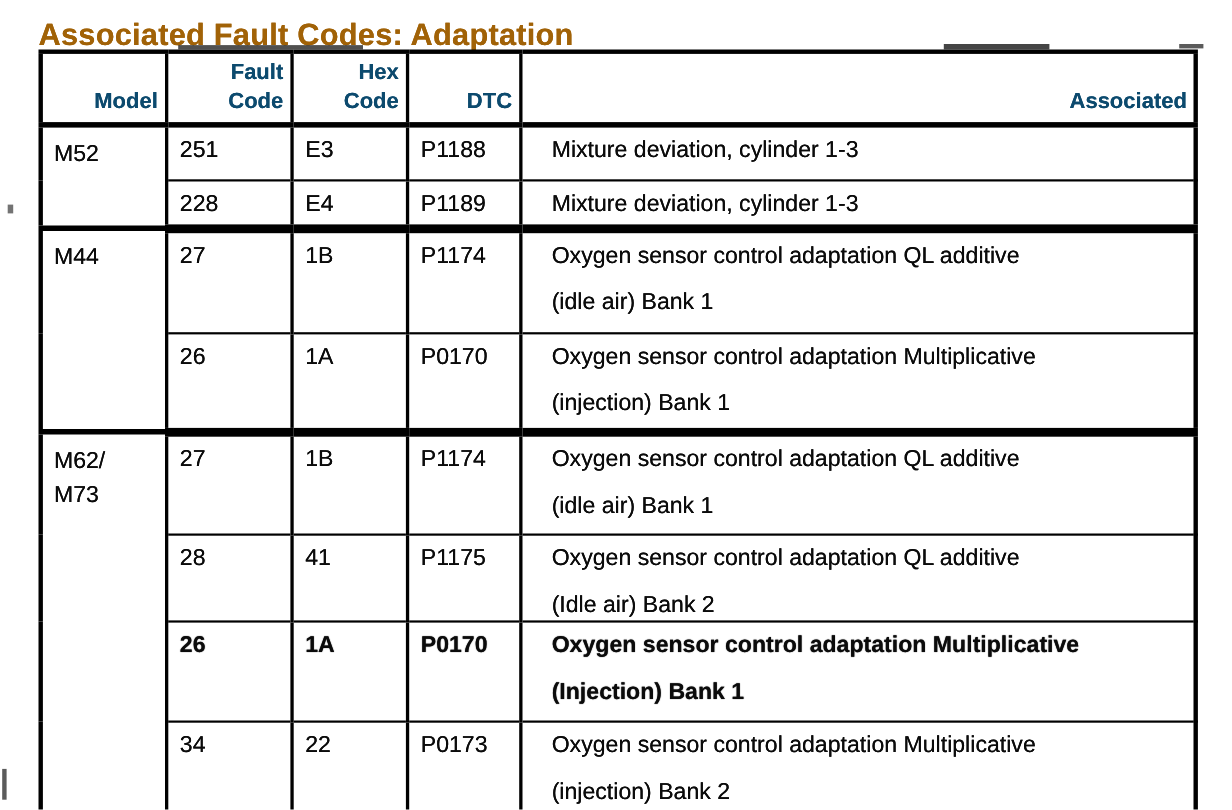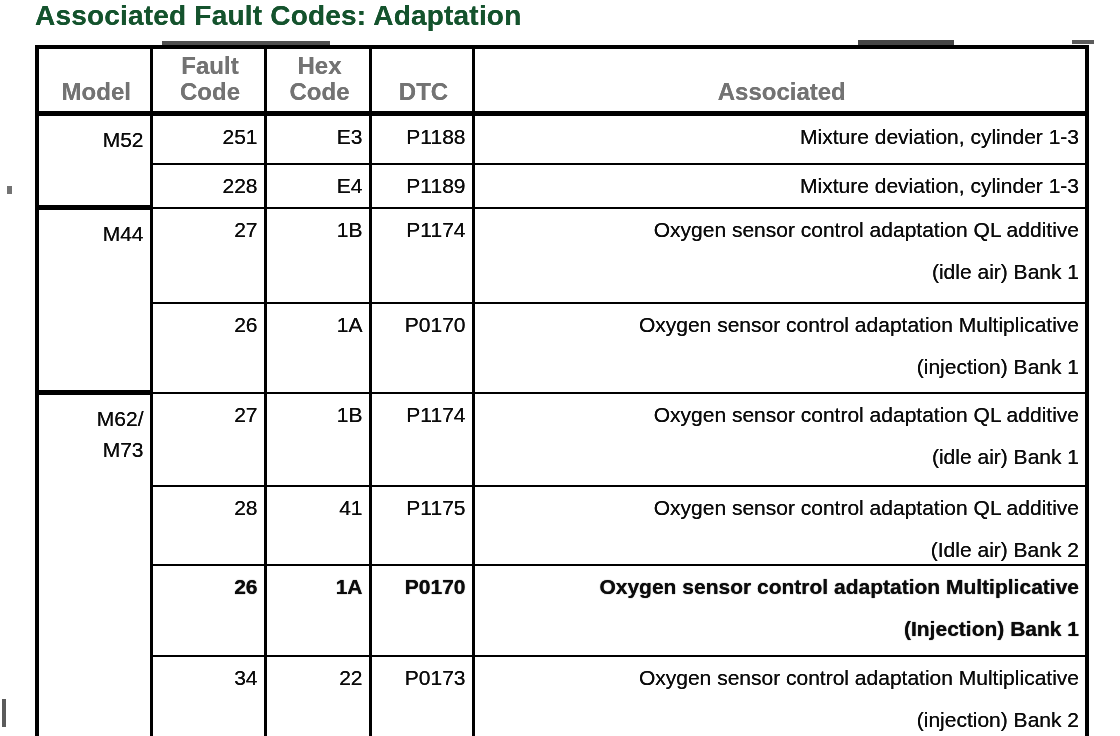--- a/index.html
+++ b/index.html
@@ -4,52 +4,52 @@
 <style>
   html,body{margin:0;padding:0;}
   body{
     width:1120px;height:736px;overflow:hidden;background:#ffffff;
     font-family:"Liberation Sans", sans-serif;
   }
   .page{
     position:relative;width:1120px;height:736px;background:#ffffff;color:#0b0b0b;
   }
   .title{
-    position:absolute;left:35px;top:0px;margin:0;
-    font-size:28px;font-weight:bold;line-height:32px;color:#14532d;
+    position:absolute;left:35px;top:16px;margin:0;
+    font-size:28px;font-weight:bold;line-height:32px;color:#a16207;
     letter-spacing:0.2px;
     text-shadow:0 0 0.6px currentColor;
   }
   table.codes{
     position:absolute;left:35px;top:45px;width:1050px;
     border-collapse:collapse;table-layout:fixed;
     border:4px solid #000;
   }
   col.c1{width:114px} col.c2{width:114px} col.c3{width:105px}
   col.c4{width:103px} col.c5{width:614px}
   th{
     border:3px solid #000;border-top:4px solid #000;border-bottom:5px solid #000;
-    vertical-align:bottom;text-align:center;
-    font-size:24px;font-weight:bold;line-height:26px;
-    padding:4px 6px 6px 10px;color:#737373;
+    vertical-align:bottom;text-align:right;
+    font-size:20px;font-weight:bold;line-height:26px;
+    padding:4px 6px 6px 10px;color:#0c4a6e;
     text-shadow:0 0 0.5px currentColor;
   }
   td{
     border:3px solid #000;border-top-width:2px;border-bottom-width:2px;
-    vertical-align:top;text-align:right;
+    vertical-align:top;text-align:left;
     font-size:21px;line-height:26px;
     padding:8px 6px 0 11px;color:#0b0b0b;
     text-shadow:0 0 0.55px currentColor;
     overflow:hidden;
   }
   td.model{border-bottom:5px solid #000;padding-left:10px;}
   td.model div{line-height:31px;}
   td.expl{padding-left:27px;}
   td.expl .line2{margin-top:16px;}
-  tr.block-end td{border-bottom:2px solid #000000;}
+  tr.block-end td{border-bottom:8px solid #000000;}
   tr.heavy td{font-weight:bold;text-shadow:0 0 0.9px currentColor;}
   tr.h62{height:62px} tr.h50{height:50px} tr.h44{height:44px}
   tr.h95{height:95px} tr.h90{height:90px} tr.h93{height:93px}
   tr.h79{height:79px} tr.h91{height:91px} tr.h96{height:96px}
   .smudge{position:absolute;background:#161616;pointer-events:none;}
   #sm1{left:162px;top:41px;width:168px;height:4px;opacity:.75;}
   #sm2{left:858px;top:40px;width:96px;height:5px;opacity:.8;}
   #sm3{left:1072px;top:40px;width:22px;height:4px;opacity:.7;}
   #sm4{left:2px;top:699px;width:4px;height:28px;opacity:.7;}
   #sm5{left:7px;top:186px;width:5px;height:8px;opacity:.6;}

